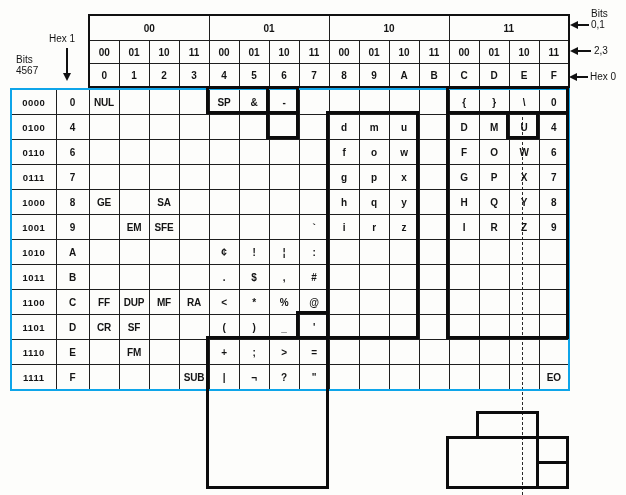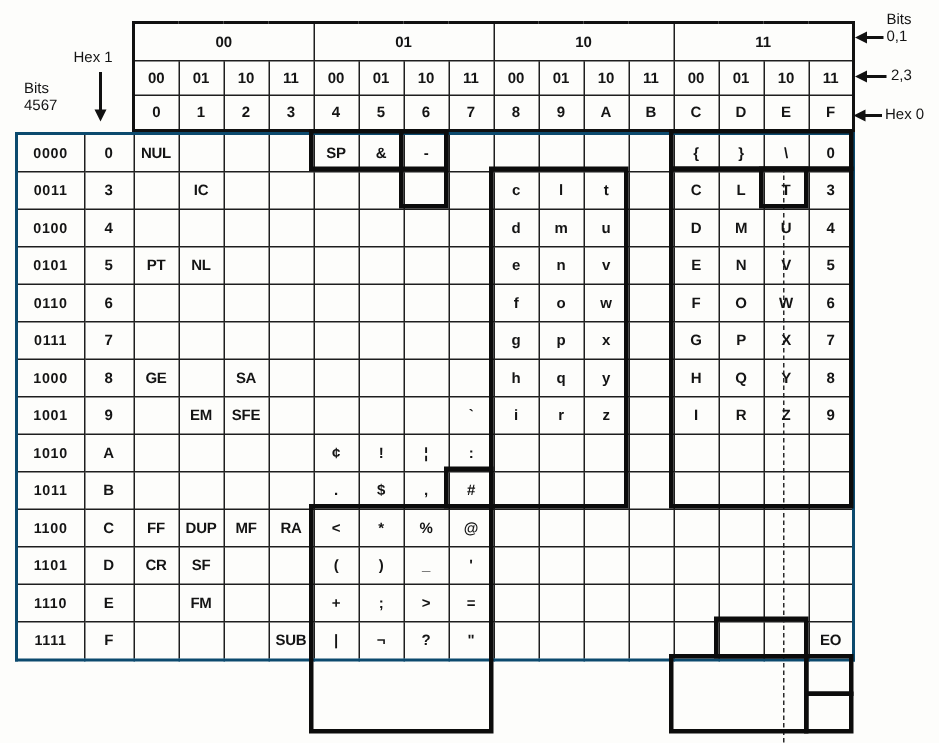--- a/index.html
+++ b/index.html
@@ -11,21 +11,21 @@
   table{border-collapse:collapse;table-layout:fixed;background:transparent;}
   td{padding:0;text-align:center;vertical-align:middle;background:transparent;
      border:1px solid #1e1e1e;font-weight:bold;overflow:hidden;white-space:nowrap;}
 
   .hdr{position:absolute;left:88px;top:14px;border:2px solid #111;}
   .hdr td{font-size:10px;margin-left:12px;}
   .hdr tr.grp td{height:24px;}
   .hdr tr.bits td{height:22px;}
   .hdr tr.hex td{height:22px;}
 
-  .grid{position:absolute;left:10px;top:88px;border:2px solid #0c4a6e;}
+  .grid{position:absolute;left:10px;top:88px;border:2px solid #0ea5e9;}
   .grid td{height:24px;font-size:10px;}
   .grid td.bin{font-size:9.5px;letter-spacing:.5px;}
   .grid td.cell{font-size:10px;letter-spacing:-.2px;}
 
   
   .hv{position:absolute;border:3px solid #0c0c0c;box-sizing:border-box;
       background:transparent;pointer-events:none;}
 
   
   .dash-line{position:absolute;left:522px;top:112px;width:0;height:383px;
@@ -148,78 +148,38 @@
           <td class="cell"></td>
           <td class="cell"></td>
           <td class="cell"></td>
           <td class="cell"></td>
           <td class="cell">{</td>
           <td class="cell">}</td>
           <td class="cell">\</td>
           <td class="cell">0</td>
         </tr>
         <tr>
-          <td class="bin">0011</td>
-          <td class="hx">3</td>
-          <td class="cell"></td>
-          <td class="cell">IC</td>
-          <td class="cell"></td>
-          <td class="cell"></td>
-          <td class="cell"></td>
-          <td class="cell"></td>
-          <td class="cell"></td>
-          <td class="cell"></td>
-          <td class="cell">c</td>
-          <td class="cell">l</td>
-          <td class="cell">t</td>
-          <td class="cell"></td>
-          <td class="cell">C</td>
-          <td class="cell">L</td>
-          <td class="cell">T</td>
-          <td class="cell">3</td>
-        </tr>
-        <tr>
           <td class="bin">0100</td>
           <td class="hx">4</td>
           <td class="cell"></td>
           <td class="cell"></td>
           <td class="cell"></td>
           <td class="cell"></td>
           <td class="cell"></td>
           <td class="cell"></td>
           <td class="cell"></td>
           <td class="cell"></td>
           <td class="cell">d</td>
           <td class="cell">m</td>
           <td class="cell">u</td>
           <td class="cell"></td>
           <td class="cell">D</td>
           <td class="cell">M</td>
           <td class="cell">U</td>
           <td class="cell">4</td>
-        </tr>
-        <tr>
-          <td class="bin">0101</td>
-          <td class="hx">5</td>
-          <td class="cell">PT</td>
-          <td class="cell">NL</td>
-          <td class="cell"></td>
-          <td class="cell"></td>
-          <td class="cell"></td>
-          <td class="cell"></td>
-          <td class="cell"></td>
-          <td class="cell"></td>
-          <td class="cell">e</td>
-          <td class="cell">n</td>
-          <td class="cell">v</td>
-          <td class="cell"></td>
-          <td class="cell">E</td>
-          <td class="cell">N</td>
-          <td class="cell">V</td>
-          <td class="cell">5</td>
         </tr>
         <tr>
           <td class="bin">0110</td>
           <td class="hx">6</td>
           <td class="cell"></td>
           <td class="cell"></td>
           <td class="cell"></td>
           <td class="cell"></td>
           <td class="cell"></td>
           <td class="cell"></td>

